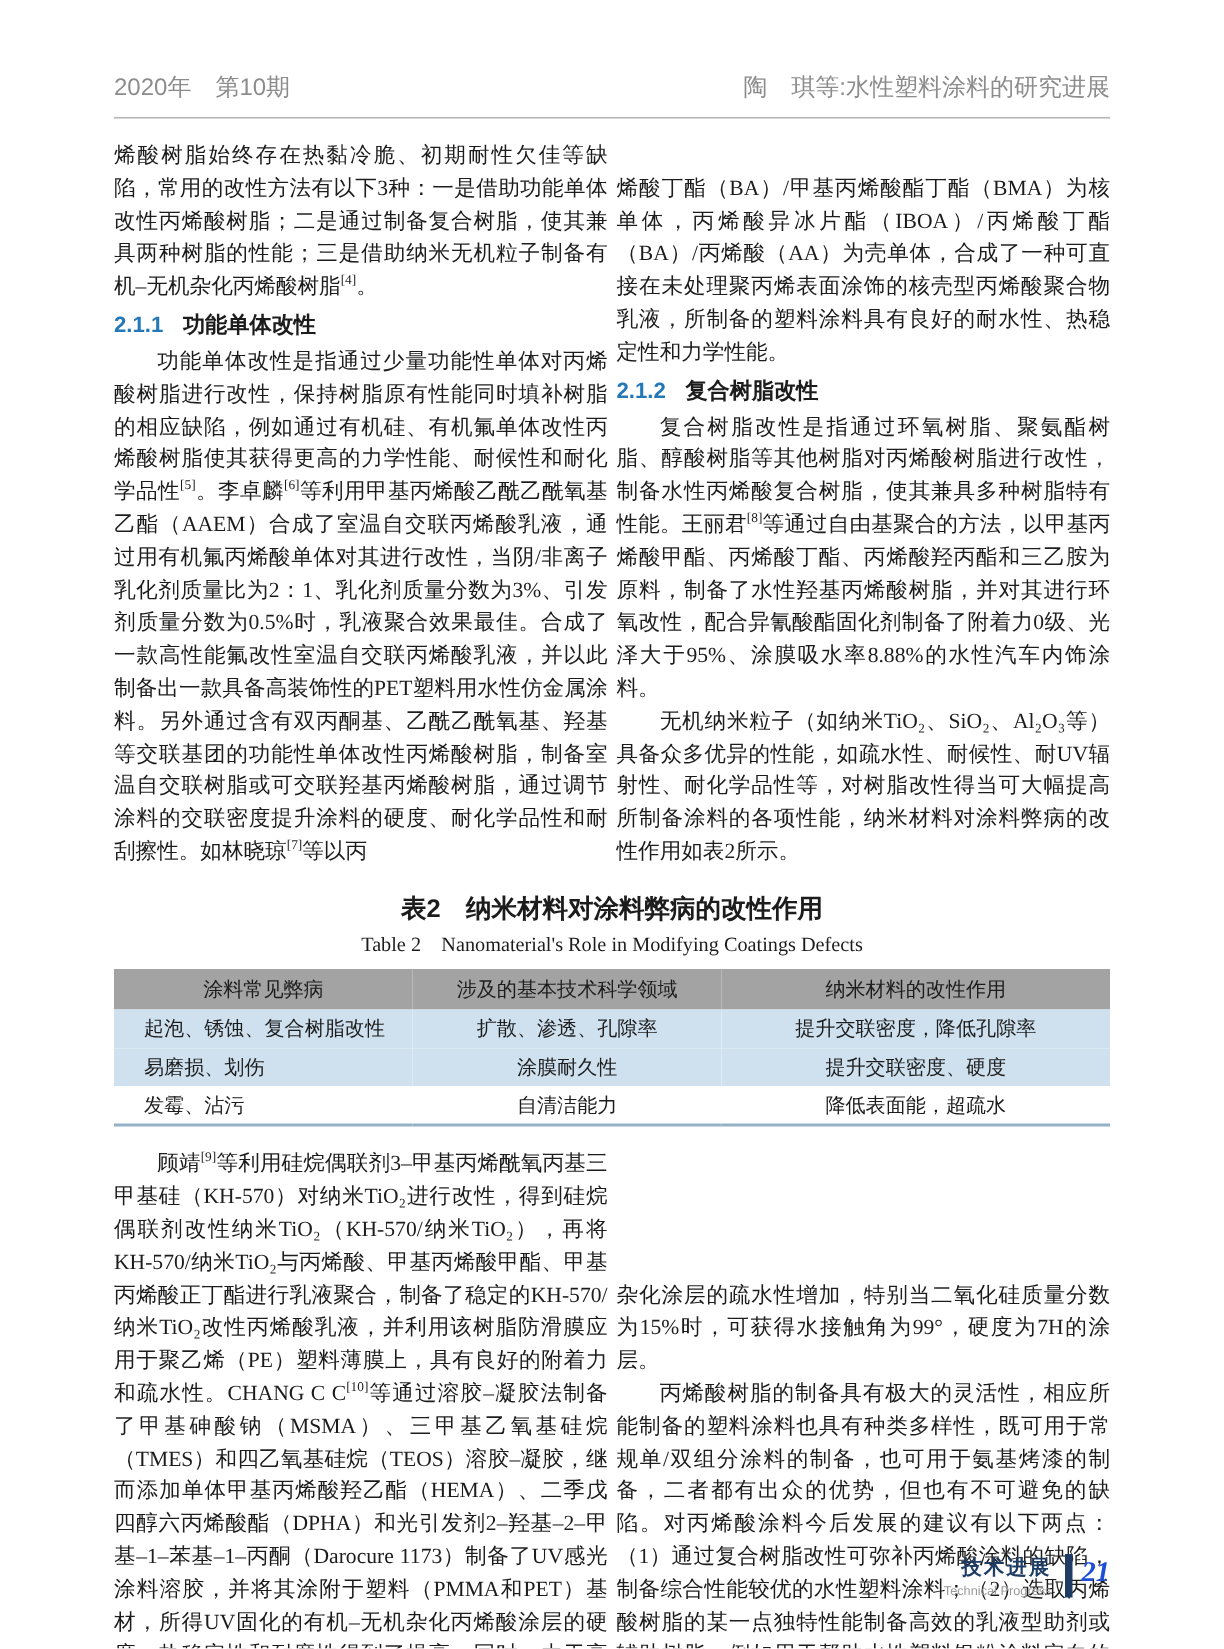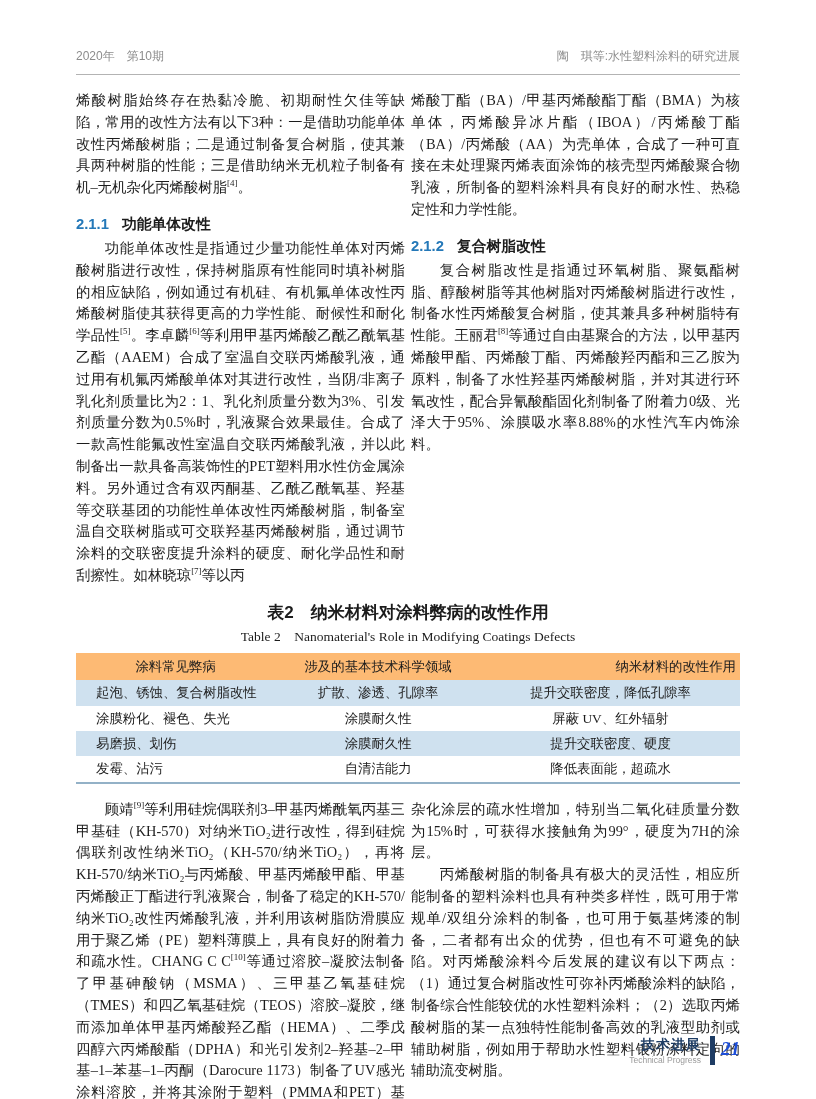--- a/index.html
+++ b/index.html
@@ -8,64 +8,64 @@
     position:relative; width:816px; height:1099px; margin:0 auto;
     background:#ffffff; overflow:hidden; color:#1c1c1c;
     font-family:"Liberation Serif","DejaVu Serif",serif;
   }
   .content { position:absolute; left:76px; right:76px; top:0; }
 
   
   .running-head{
     display:flex; justify-content:space-between; align-items:flex-end;
     font-family:"Liberation Sans","DejaVu Sans",sans-serif;
-    font-size:12px; color:#8c8c8c;
+    font-size:16px; color:#8c8c8c;
     padding-top:48px; padding-bottom:9px;
     border-bottom:1.5px solid #b3b3b3;
   }
 
   
-  .cols { display:flex; gap:6px; margin-top:15px; }
+  .cols { display:flex; gap:6px; margin-top:15px;align-items:flex-end; }
   .col { flex:1; min-width:0; font-size:14.4px; line-height:21.8px; text-align:justify; }
   p.para { text-align:justify; }
   p.indent { text-indent:2em; }
   sup.ref { font-size:0.62em; line-height:0; }
 
   .sec-heading{
     font-family:"Liberation Sans","DejaVu Sans",sans-serif;
     font-weight:bold; font-size:14.8px; line-height:22px;
-    margin:14px 0 3px;
+    margin:3px 0 3px;
   }
   .sec-num { color:#2478b8; margin-right:13px; }
 
   
   .table-block { margin:14px 0 12px; }
   .tbl-title-cn{
     text-align:center; font-family:"Liberation Sans","DejaVu Sans",sans-serif;
     font-weight:bold; font-size:17px; margin-bottom:4px;
   }
   .tbl-title-en{
     text-align:center; font-family:"Liberation Serif","DejaVu Serif",serif;
     font-weight:normal; font-size:13.5px; margin-bottom:7px;
   }
   table.defects{
     width:100%; border-collapse:collapse; font-size:13.4px; line-height:1.3;
     border-bottom:2px solid #93b1c7;
   }
   table.defects th{
-    background:#fdba74; font-weight:normal; text-align:center;
+    background:#a3a3a3; font-weight:normal; text-align:center;
     padding:5px 4px; color:#1c1c1c;
   }
   table.defects td { padding:4px 4px; }
   table.defects td:nth-child(1){ text-align:left; padding-left:20px; width:30%; }
   table.defects td:nth-child(2){ text-align:center; width:31%; }
   table.defects td:nth-child(3){ text-align:center; width:39%; }
   table.defects th:nth-child(1){ width:30%; }
   table.defects th:nth-child(2){ width:31%; }
-  table.defects th:nth-child(3){ width:39%;text-align:right; }
+  table.defects th:nth-child(3){ width:39%; }
   table.defects tr.alt { background:#cfe1ef; }
 
   
   .footer{
     position:absolute; right:76px; bottom:34px;
     display:flex; align-items:center;
   }
   .footer-labels { text-align:right; margin-right:9px; }
   .footer-cn{
     font-family:Liberation Serif, serif;
@@ -100,44 +100,40 @@
           <span class="sec-num">2.1.1</span><span class="sec-title">功能单体改性</span>
         </h3>
         <p class="para indent rich">功能单体改性是指通过少量功能性单体对丙烯酸树脂进行改性，保持树脂原有性能同时填补树脂的相应缺陷，例如通过有机硅、有机氟单体改性丙烯酸树脂使其获得更高的力学性能、耐候性和耐化学品性<sup class="ref">[5]</sup>。李卓麟<sup class="ref">[6]</sup>等利用甲基丙烯酸乙酰乙酰氧基乙酯（AAEM）合成了室温自交联丙烯酸乳液，通过用有机氟丙烯酸单体对其进行改性，当阴/非离子乳化剂质量比为2：1、乳化剂质量分数为3%、引发剂质量分数为0.5%时，乳液聚合效果最佳。合成了一款高性能氟改性室温自交联丙烯酸乳液，并以此制备出一款具备高装饰性的PET塑料用水性仿金属涂料。另外通过含有双丙酮基、乙酰乙酰氧基、羟基等交联基团的功能性单体改性丙烯酸树脂，制备室温自交联树脂或可交联羟基丙烯酸树脂，通过调节涂料的交联密度提升涂料的硬度、耐化学品性和耐刮擦性。如林晓琼<sup class="ref">[7]</sup>等以丙</p>
       </div>
       <div class="col">
         <p class="para rich">烯酸丁酯（BA）/甲基丙烯酸酯丁酯（BMA）为核单体，丙烯酸异冰片酯（IBOA）/丙烯酸丁酯（BA）/丙烯酸（AA）为壳单体，合成了一种可直接在未处理聚丙烯表面涂饰的核壳型丙烯酸聚合物乳液，所制备的塑料涂料具有良好的耐水性、热稳定性和力学性能。</p>
         <h3 class="sec-heading">
           <span class="sec-num">2.1.2</span><span class="sec-title">复合树脂改性</span>
         </h3>
         <p class="para indent rich">复合树脂改性是指通过环氧树脂、聚氨酯树脂、醇酸树脂等其他树脂对丙烯酸树脂进行改性，制备水性丙烯酸复合树脂，使其兼具多种树脂特有性能。王丽君<sup class="ref">[8]</sup>等通过自由基聚合的方法，以甲基丙烯酸甲酯、丙烯酸丁酯、丙烯酸羟丙酯和三乙胺为原料，制备了水性羟基丙烯酸树脂，并对其进行环氧改性，配合异氰酸酯固化剂制备了附着力0级、光泽大于95%、涂膜吸水率8.88%的水性汽车内饰涂料。</p>
+        <p class="para indent rich">无机纳米粒子（如纳米TiO₂、SiO₂、Al₂O₃等）具备众多优异的性能，如疏水性、耐候性、耐UV辐射性、耐化学品性等，对树脂改性得当可大幅提高所制备涂料的各项性能，纳米材料对涂料弊病的改性作用如表2所示。</p>
       </div>
     </div>
 
     <div class="table-block">
       <div class="tbl-title-cn">表2　纳米材料对涂料弊病的改性作用</div>
       <div class="tbl-title-en">Table 2　Nanomaterial's Role in Modifying Coatings Defects</div>
       <table class="defects">
         <thead>
           <tr>
             <th>涂料常见弊病</th>
             <th>涉及的基本技术科学领域</th>
             <th>纳米材料的改性作用</th>
           </tr>
         </thead>
         <tbody>
             <tr class="alt">
               <td>起泡、锈蚀、复合树脂改性</td>
               <td>扩散、渗透、孔隙率</td>
               <td>提升交联密度，降低孔隙率</td>
-            </tr>
-            <tr>
-              <td>涂膜粉化、褪色、失光</td>
-              <td>涂膜耐久性</td>
-              <td>屏蔽 UV、红外辐射</td>
             </tr>
             <tr class="alt">
               <td>易磨损、划伤</td>
               <td>涂膜耐久性</td>
               <td>提升交联密度、硬度</td>
             </tr>
             <tr>
               <td>发霉、沾污</td>
               <td>自清洁能力</td>
               <td>降低表面能，超疏水</td>

